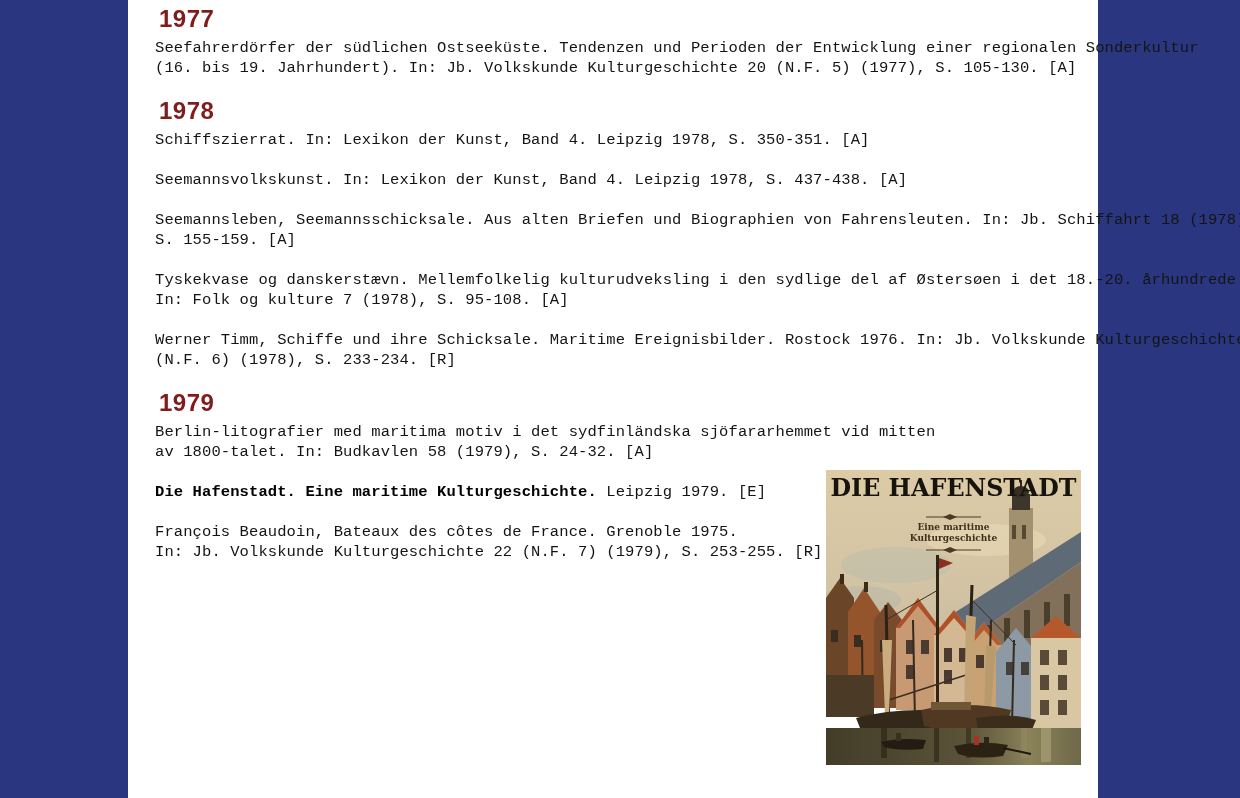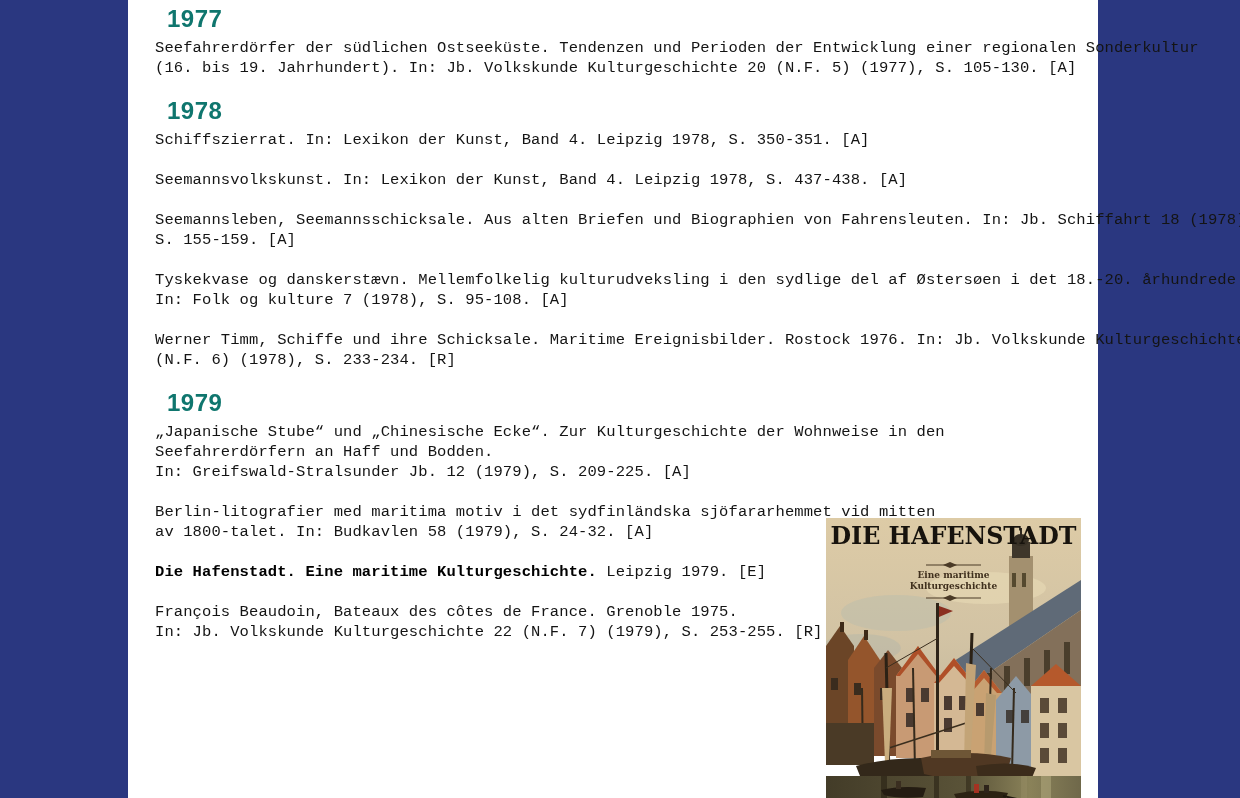--- a/index.html
+++ b/index.html
@@ -10,31 +10,31 @@
   }
   .margin-band{position:absolute;top:0;height:798px;background:#2a3780;}
   .margin-band.left{left:0;width:128px;}
   .margin-band.right{left:1098px;width:142px;}
   .content-panel{
     position:absolute;left:128px;top:0;width:970px;height:798px;
     background:#ffffff;box-sizing:border-box;
     padding:2px 0 0 27px;
   }
   h2.year-heading{
-    font-size:24px;line-height:26px;font-weight:bold;color:#0f766e;
-    margin:6px 0 6px 12px;letter-spacing:0.5px;
+    font-size:24px;line-height:26px;font-weight:bold;color:#7f1d1d;
+    margin:6px 0 6px 4px;letter-spacing:0.5px;
   }
   h2.year-heading:first-child{margin-top:4px;}
   p.entry{
     font-size:15.5px;line-height:20px;color:#141414;
     margin:0 0 20px 0;white-space:nowrap;letter-spacing:0.1px;font-family:Liberation Mono, monospace;
   }
   p.entry strong{font-weight:bold;color:#000;}
   .book-cover{
-    position:absolute;left:698px;top:470px;width:255px;height:250px;margin-top:48px;
+    position:absolute;left:698px;top:470px;width:255px;height:250px;
   }
   .book-cover svg{display:block;width:255px;height:295px;}
 </style>
 </head>
 <body>
 
 <div class="margin-band left"></div>
 <div class="margin-band right"></div>
 
 <div class="content-panel">
@@ -42,21 +42,20 @@
   <div>
       <h2 class="year-heading">1977</h2>
       <p class="entry">Seefahrerdörfer der südlichen Ostseeküste. Tendenzen und Perioden der Entwicklung einer regionalen Sonderkultur<br>(16. bis 19. Jahrhundert). In: Jb. Volkskunde Kulturgeschichte 20 (N.F. 5) (1977), S. 105-130. [A]</p>
       <h2 class="year-heading">1978</h2>
       <p class="entry">Schiffszierrat. In: Lexikon der Kunst, Band 4. Leipzig 1978, S. 350-351. [A]</p>
       <p class="entry">Seemannsvolkskunst. In: Lexikon der Kunst, Band 4. Leipzig 1978, S. 437-438. [A]</p>
       <p class="entry">Seemannsleben, Seemannsschicksale. Aus alten Briefen und Biographien von Fahrensleuten. In: Jb. Schiffahrt 18 (1978),<br>S. 155-159. [A]</p>
       <p class="entry">Tyskekvase og danskerstævn. Mellemfolkelig kulturudveksling i den sydlige del af Østersøen i det 18.-20. århundrede.<br>In: Folk og kulture 7 (1978), S. 95-108. [A]</p>
       <p class="entry">Werner Timm, Schiffe und ihre Schicksale. Maritime Ereignisbilder. Rostock 1976. In: Jb. Volkskunde Kulturgeschichte 21<br>(N.F. 6) (1978), S. 233-234. [R]</p>
       <h2 class="year-heading">1979</h2>
-      <p class="entry">„Japanische Stube“ und „Chinesische Ecke“. Zur Kulturgeschichte der Wohnweise in den<br>Seefahrerdörfern an Haff und Bodden.<br>In: Greifswald-Stralsunder Jb. 12 (1979), S. 209-225. [A]</p>
       <p class="entry">Berlin-litografier med maritima motiv i det sydfinländska sjöfararhemmet vid mitten<br>av 1800-talet. In: Budkavlen 58 (1979), S. 24-32. [A]</p>
       <p class="entry"><strong>Die Hafenstadt. Eine maritime Kulturgeschichte.</strong> Leipzig 1979. [E]</p>
       <p class="entry">François Beaudoin, Bateaux des côtes de France. Grenoble 1975.<br>In: Jb. Volkskunde Kulturgeschichte 22 (N.F. 7) (1979), S. 253-255. [R]</p>
     </div>
 
   <div class="book-cover">
     <svg viewBox="0 0 255 295">
       <defs>
         <linearGradient id="sky" x1="0" y1="0" x2="0" y2="1">
           <stop offset="0" stop-color="#ddcba6"></stop>

